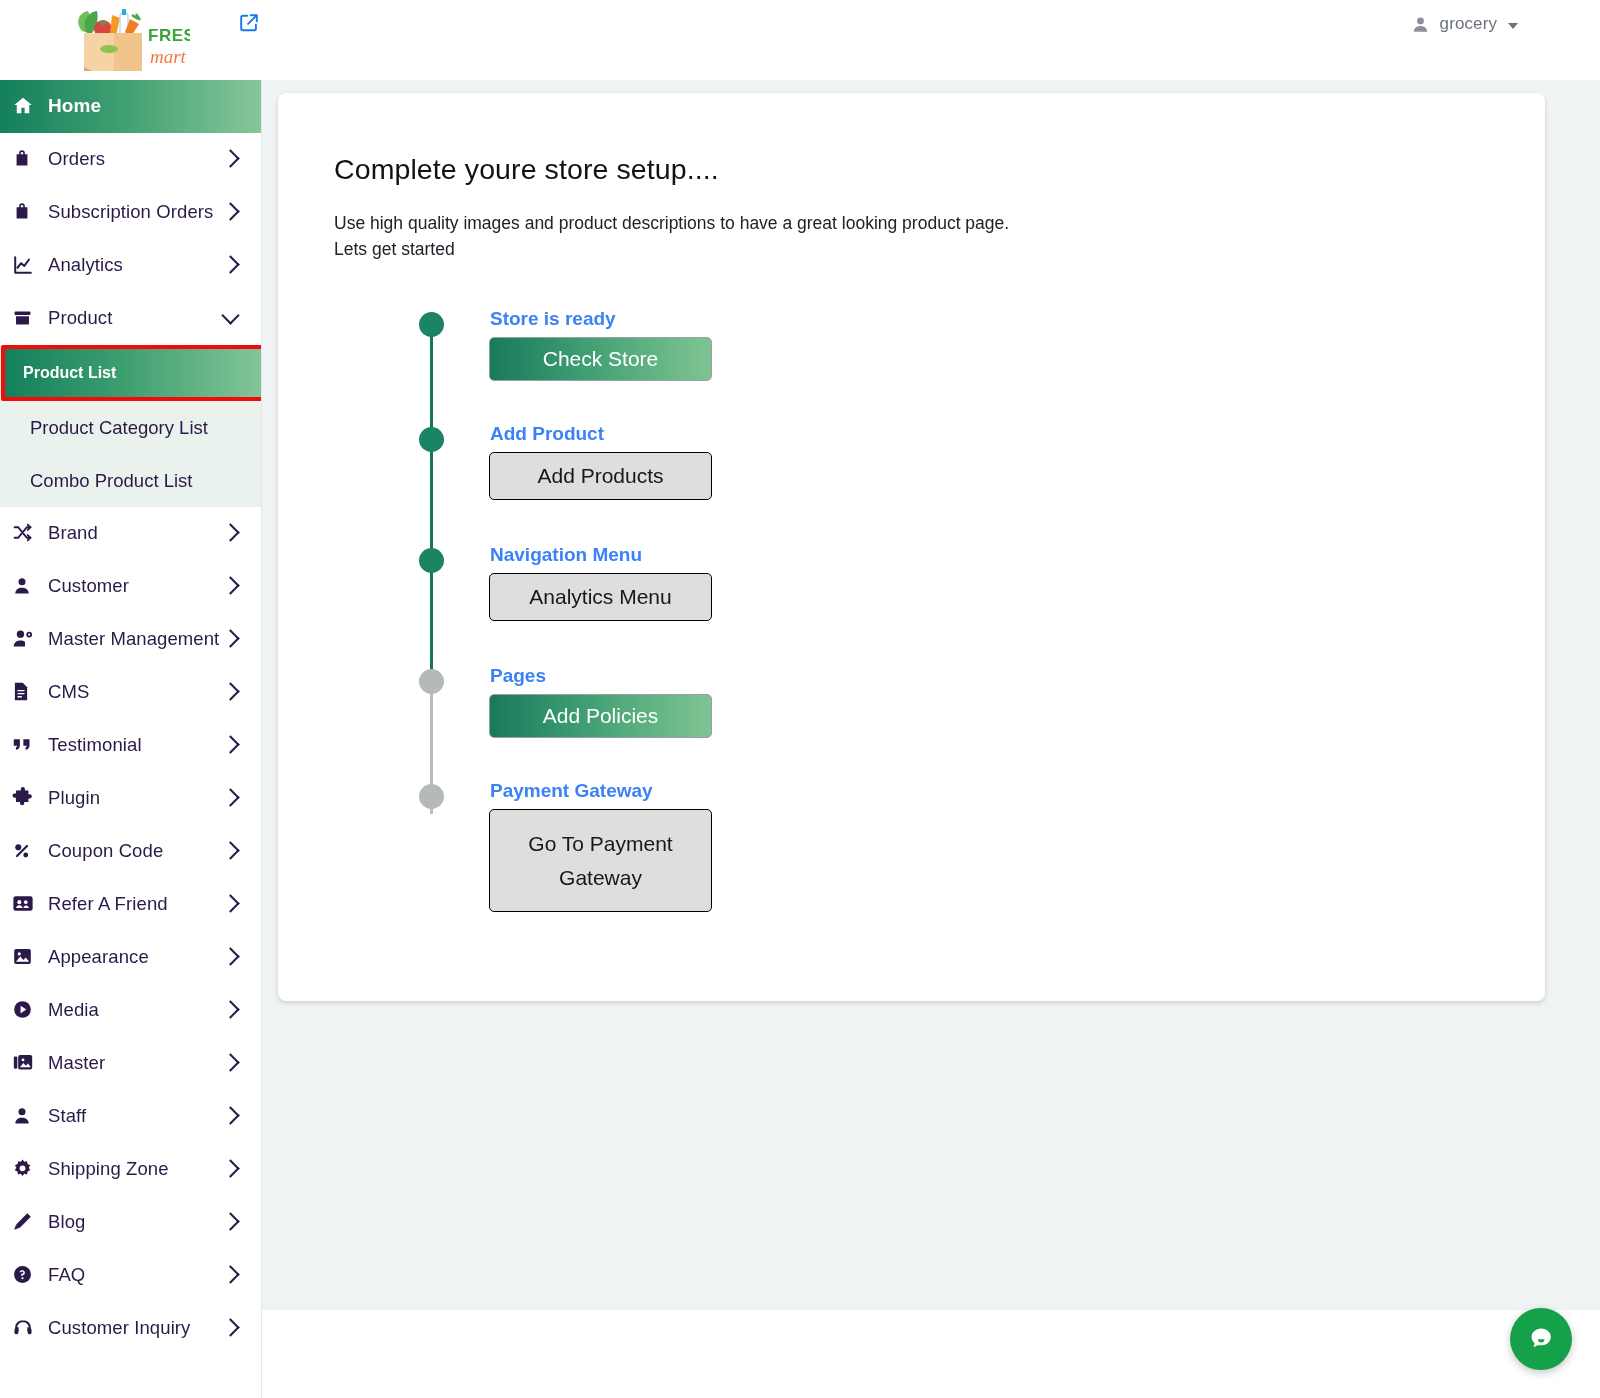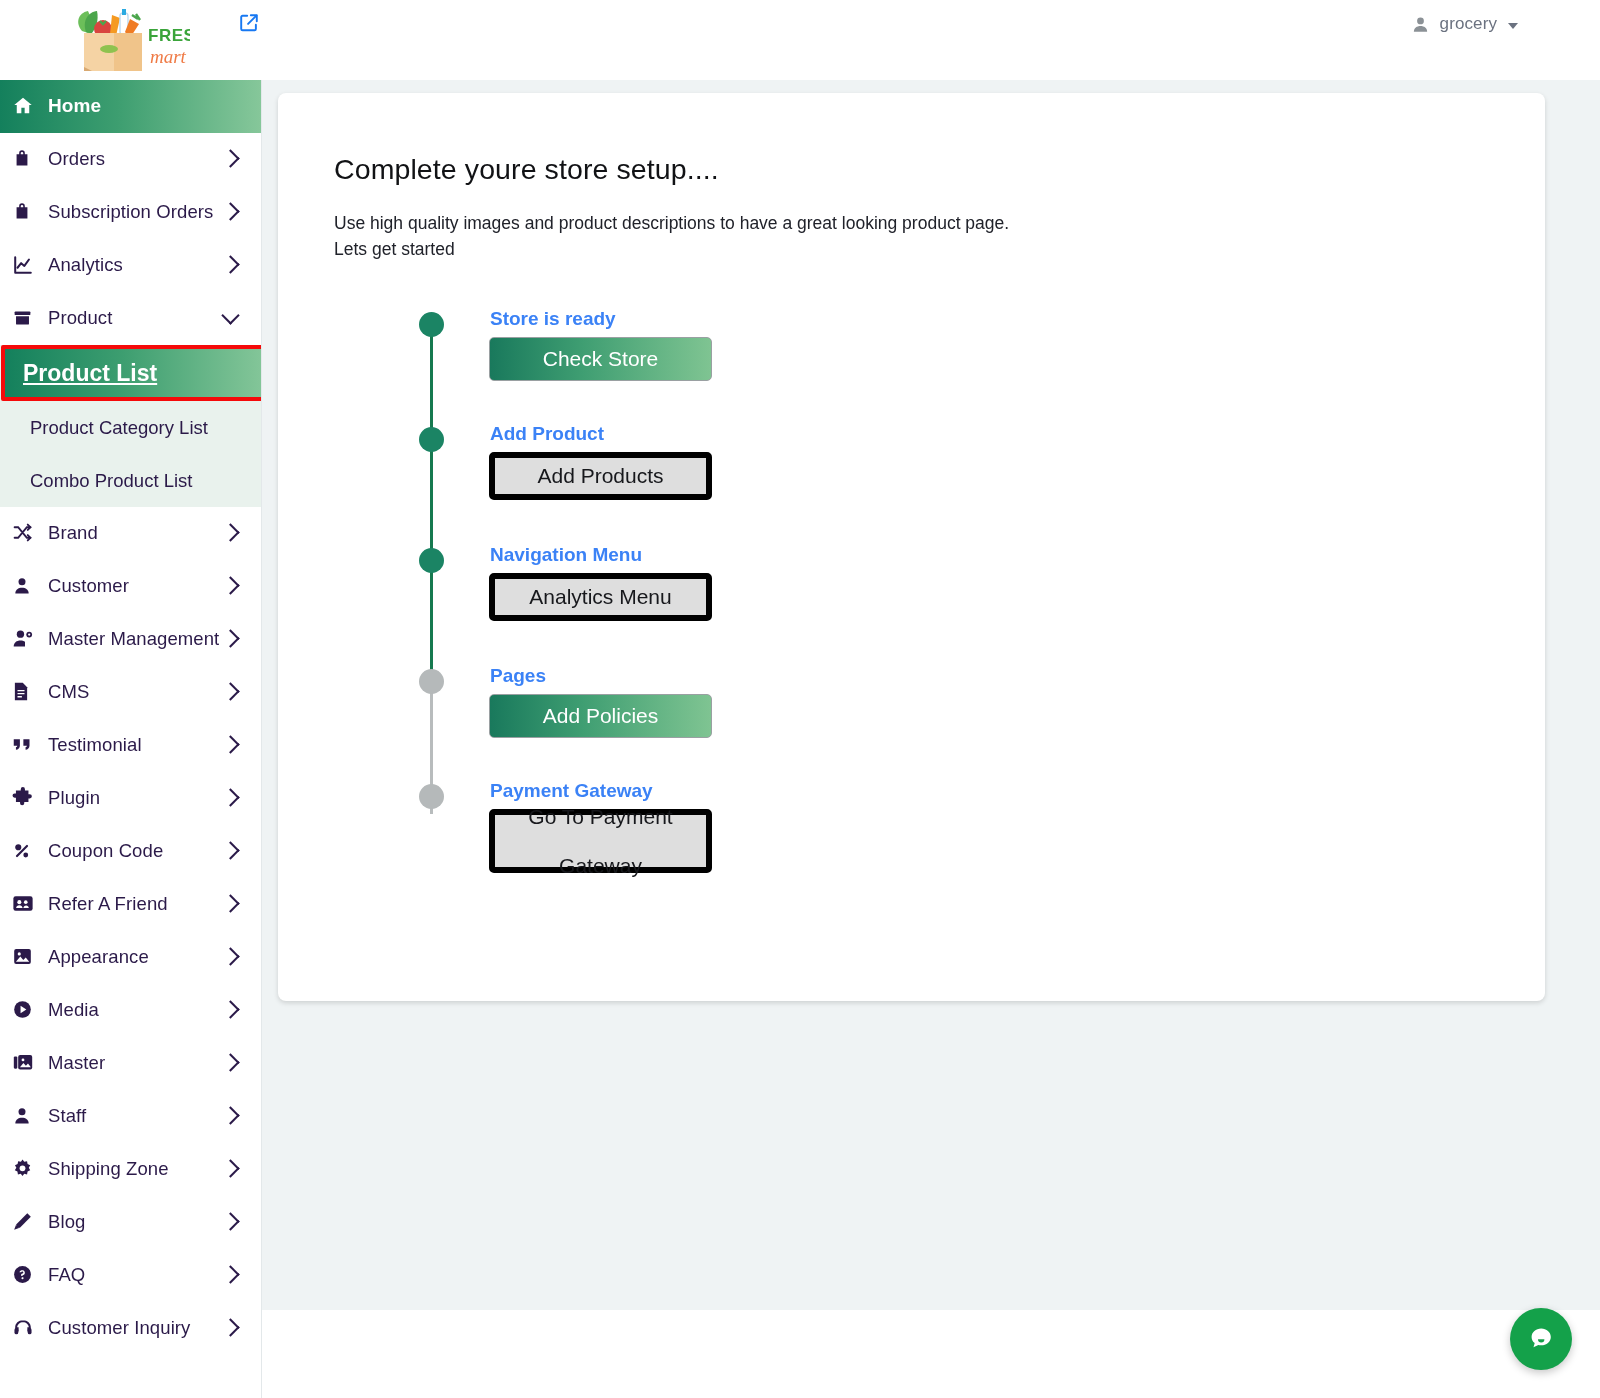--- a/index.html
+++ b/index.html
@@ -107,21 +107,21 @@
     border-radius: 2px;
     box-sizing: border-box;
     pointer-events: none;
   }
   .sub-selected-inner {
     position: absolute; left: 5px; top: 4px;
     width: 262px; height: 48px;
     background: linear-gradient(90deg, #14805c 0%, #3d9e70 45%, #86c79a 100%);
     display: flex; align-items: center;
     padding-left: 18px;
-    color: #ffffff; font-weight: 700; font-size: 23px; text-decoration: underline;
+    color: #ffffff; font-weight: 700; font-size: 16px;
   }
 
   
   .main {
     position: absolute; left: 262px; top: 80px;
     width: 1338px; height: 1230px;
     background: #eff3f4;
     overflow: hidden;
   }
   .footer-strip {
@@ -180,24 +180,24 @@
   }
   .tl-btn.primary {
     background: linear-gradient(90deg, #19795c 0%, #3f9e72 42%, #7fc492 100%);
     color: #ffffff;
     border: 1px solid #9aa0a2;
     height: 44px;
   }
   .tl-btn.secondary {
     background: #dedede;
     color: #17181c;
-    border: 6px solid #000000;
+    border: 1px solid #000000;
     height: 48px;
   }
-  .tl-btn.tall { height: 64px; line-height: 49px; }
+  .tl-btn.tall { height: 103px; line-height: 34px; }
 
   
   .chat-fab {
     position: absolute; right: 28px; bottom: 28px;
     width: 62px; height: 62px; border-radius: 50%;
     background: #14a14a;
     display: flex; align-items: center; justify-content: center;
     box-shadow: 0 3px 9px rgba(0,0,0,.22);
     cursor: pointer;
     z-index: 50;

